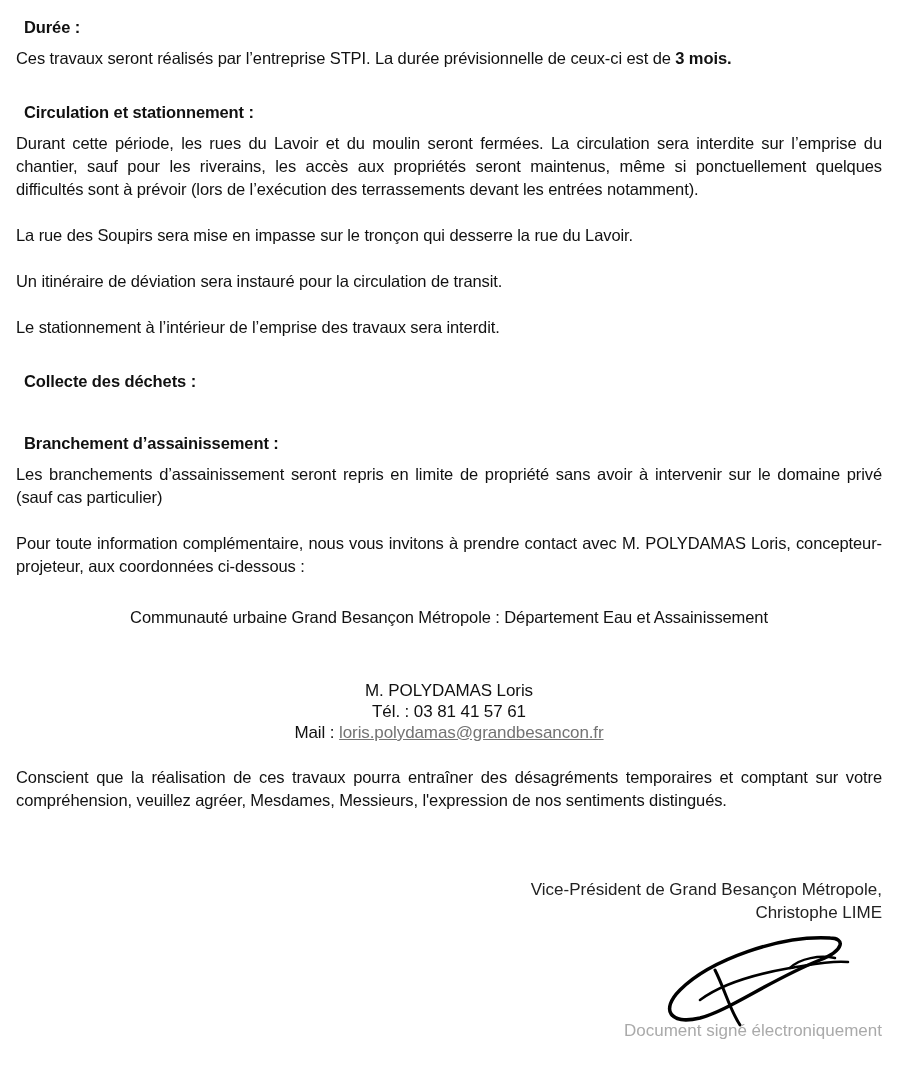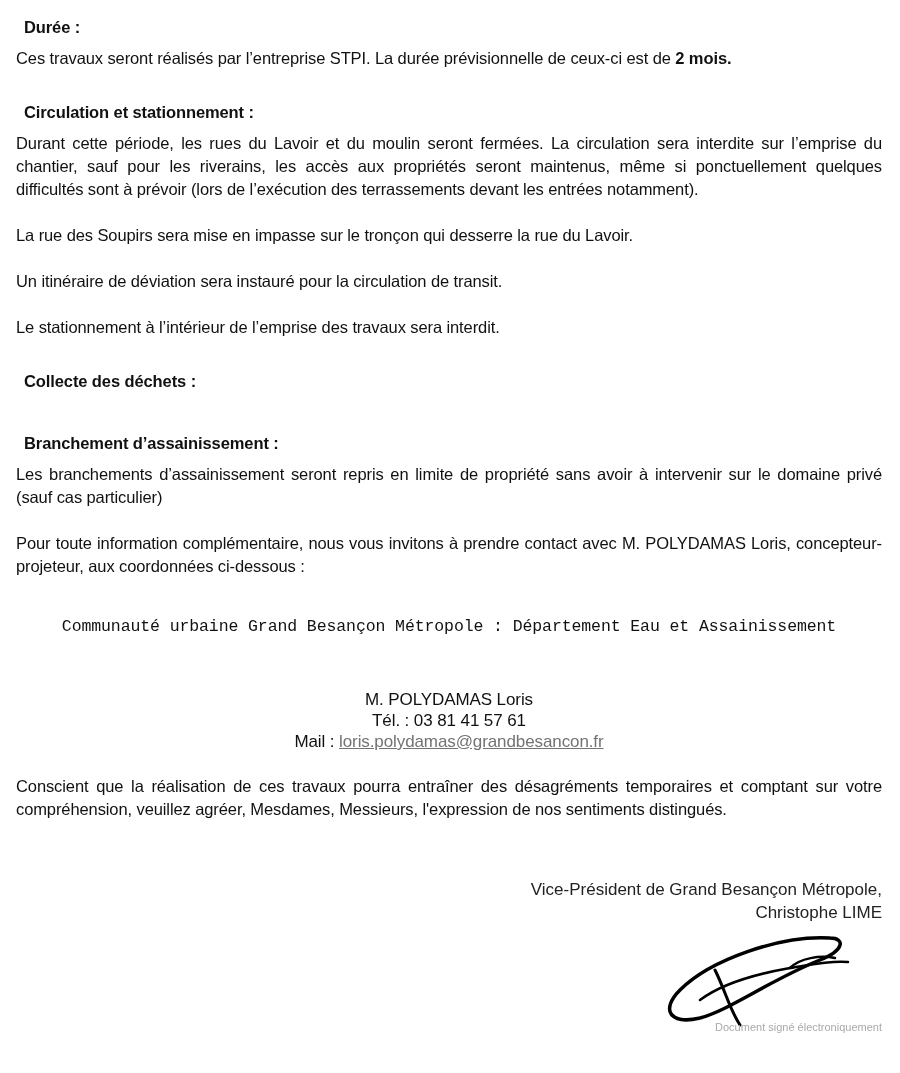--- a/index.html
+++ b/index.html
@@ -16,29 +16,29 @@
   .gap { height: 23px; }
   .center { text-align: center; }
   .contact { font-family: "Liberation Sans", sans-serif; font-size: 17px; line-height: 21px; margin-top: 28px; }
   a.mail { color: #737373; text-decoration: underline; }
   .sig {
     position: absolute; right: 18px; top: 878px; text-align: right;
     font-size: 17px; line-height: 23px; color: #222;
   }
   .sig-img { position: absolute; right: 20px; top: 930px; width: 250px; height: 100px; }
   .signed {
-    position: absolute; right: 18px; top: 1021px; font-size: 11px; color: #aaa; margin-left: 28px;
+    position: absolute; right: 18px; top: 1021px; font-size: 17px; color: #aaa; margin-left: 28px;
   }
 </style>
 </head>
 <body>
 
 <div class="doc">
   <p class="h">Durée :</p>
-  <p><span>Ces travaux seront réalisés par l’entreprise STPI. La durée prévisionnelle de ceux-ci est de </span><b>2 mois.</b></p>
+  <p><span>Ces travaux seront réalisés par l’entreprise STPI. La durée prévisionnelle de ceux-ci est de </span><b>3 mois.</b></p>
   <div class="gap"></div>
 
   <p class="h">Circulation et stationnement :</p>
   <p>Durant cette période, les rues du Lavoir et du moulin seront fermées. La circulation sera interdite sur l’emprise du chantier, sauf pour les riverains, les accès aux propriétés seront maintenus, même si ponctuellement quelques difficultés sont à prévoir (lors de l’exécution des terrassements devant les entrées notamment).</p>
   <div class="gap"></div>
   <p>La rue des Soupirs sera mise en impasse sur le tronçon qui desserre la rue du Lavoir.</p>
   <div class="gap"></div>
   <p>Un itinéraire de déviation sera instauré pour la circulation de transit.</p>
   <div class="gap"></div>
   <p>Le stationnement à l’intérieur de l’emprise des travaux sera interdit.</p>
@@ -47,21 +47,21 @@
   <p class="h">Collecte des déchets :</p>
   <div class="gap"></div>
 
   <p class="h">Branchement d’assainissement :</p>
   <p>Les branchements d’assainissement seront repris en limite de propriété sans avoir à intervenir sur le domaine privé (sauf cas particulier)</p>
   <div class="gap"></div>
 
   <p>Pour toute information complémentaire, nous vous invitons à prendre contact avec M. POLYDAMAS Loris, concepteur-projeteur, aux coordonnées ci-dessous :</p>
   <div class="gap"></div>
 
-  <p class="center" style="margin-top:14px;font-family:Liberation Mono, monospace;">Communauté urbaine Grand Besançon Métropole : Département Eau et Assainissement</p>
+  <p class="center" style="margin-top:5px;">Communauté urbaine Grand Besançon Métropole : Département Eau et Assainissement</p>
   <div class="gap"></div>
 
   <div class="center contact">
     <div>M. POLYDAMAS Loris</div>
     <div>Tél. : 03 81 41 57 61</div>
     <div><span>Mail : </span><a class="mail" href="#">loris.polydamas@grandbesancon.fr</a></div>
   </div>
   <div class="gap"></div>
 
   <p>Conscient que la réalisation de ces travaux pourra entraîner des désagréments temporaires et comptant sur votre compréhension, veuillez agréer, Mesdames, Messieurs, l'expression de nos sentiments distingués.</p>

